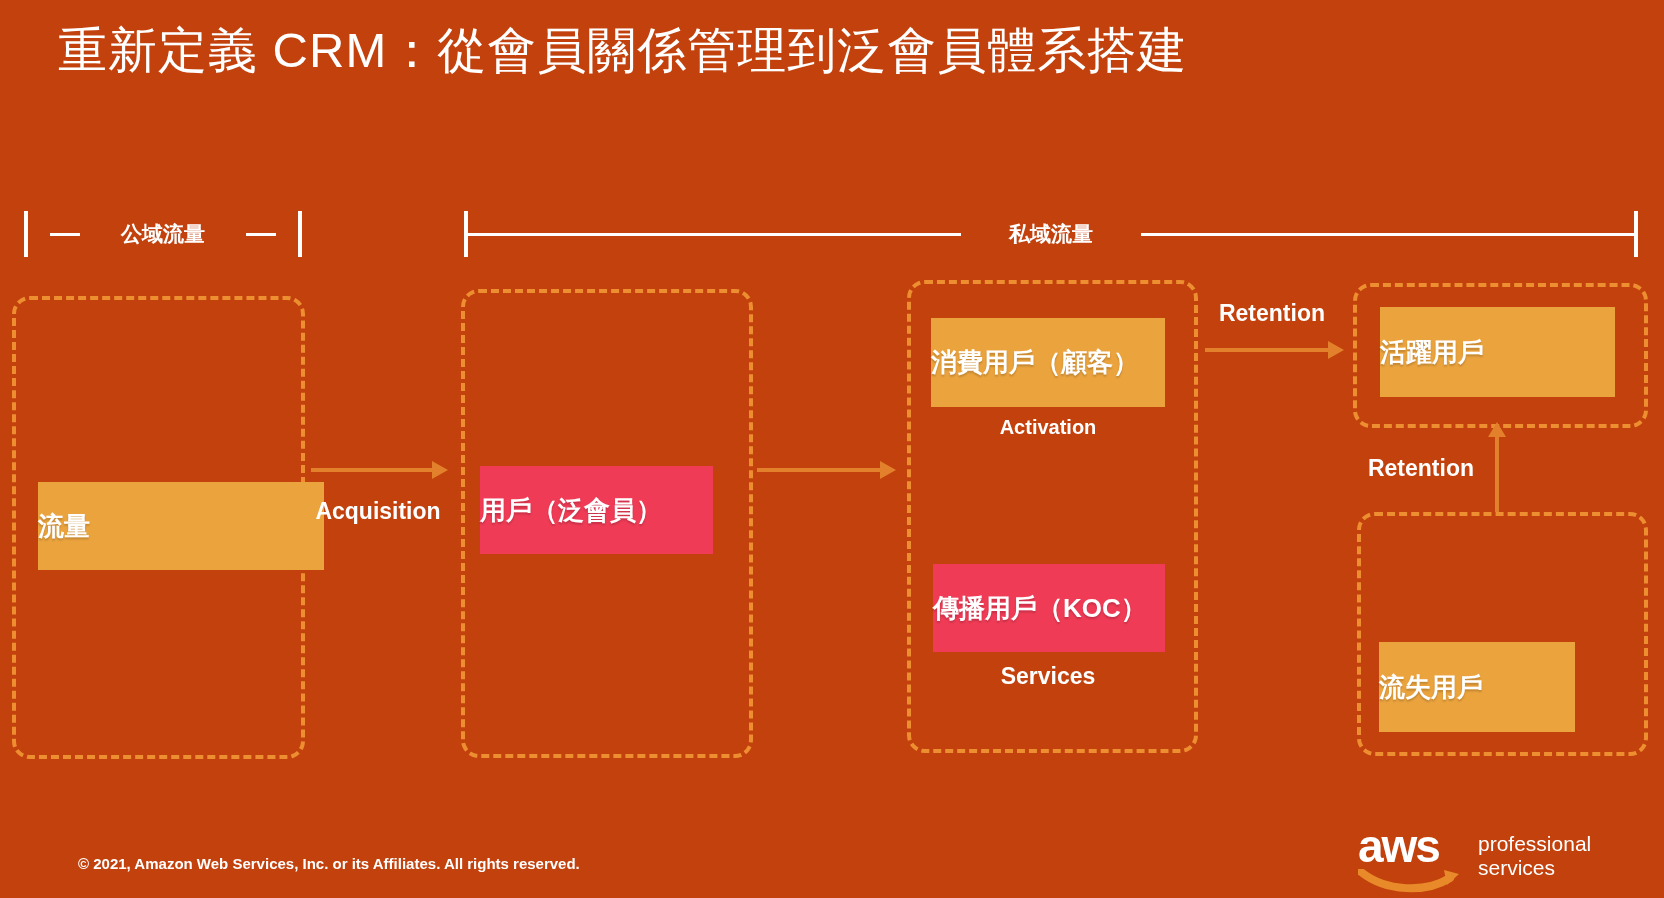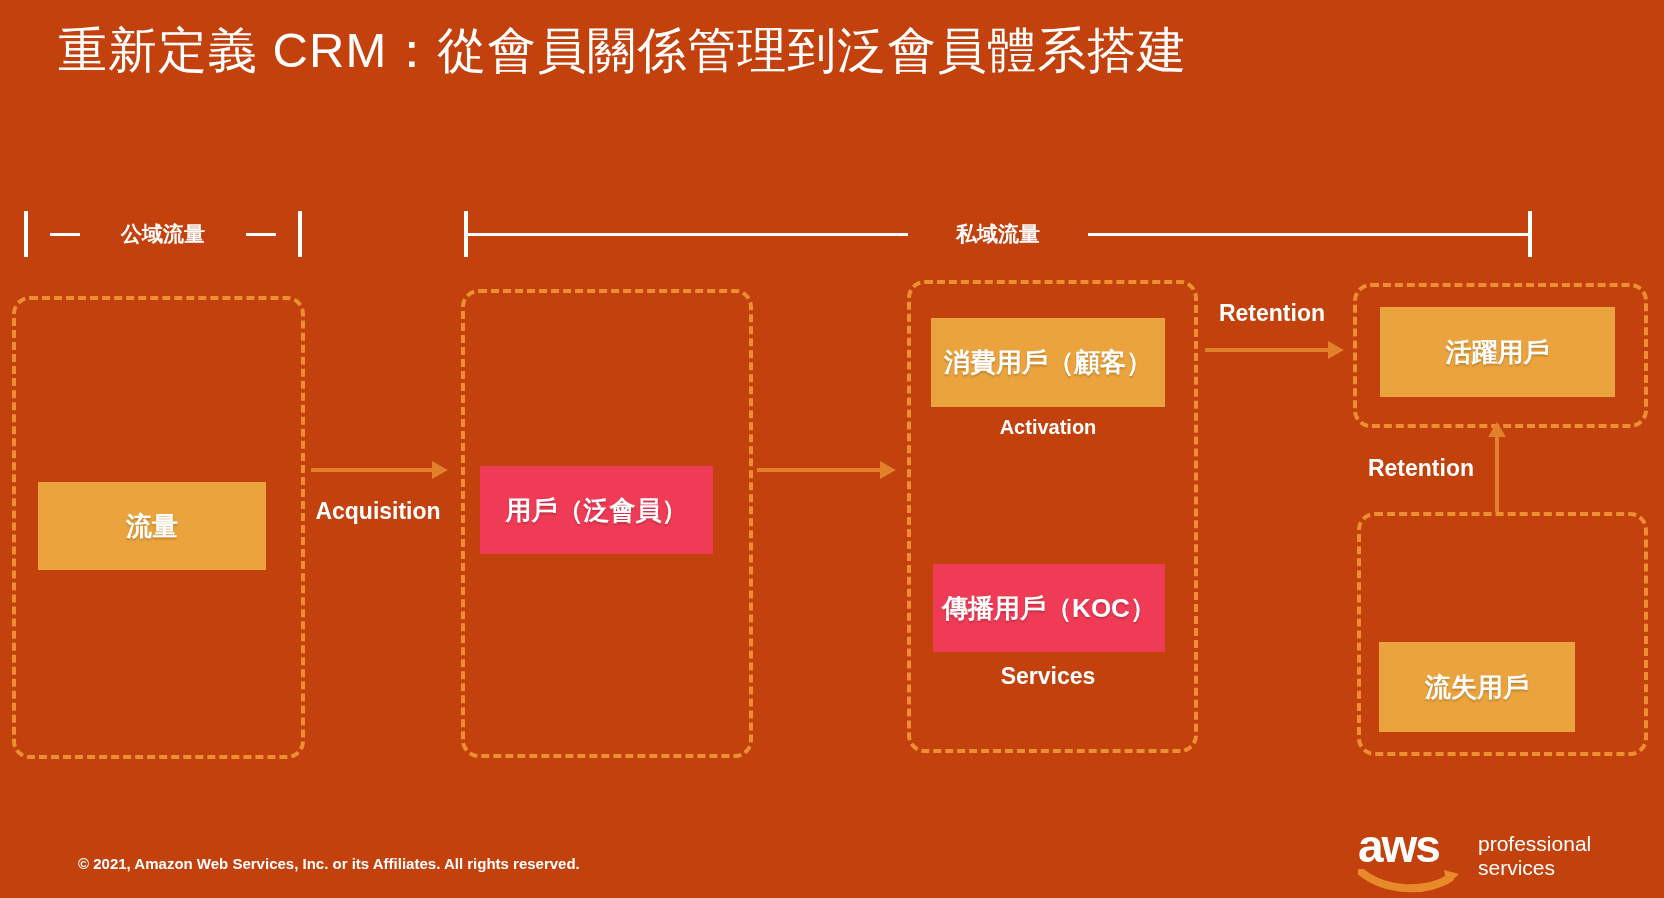--- a/index.html
+++ b/index.html
@@ -32,21 +32,21 @@
   
   .dgroup{
     position:absolute;
     border:4px dashed #ed8e31;
     border-radius:18px;
     background:transparent;
   }
   
   .node{
     position:absolute;
-    display:flex;align-items:center;justify-content:center;
+    display:flex;align-items:center;
     font-size:26px;font-weight:700;color:#ffffff;
     text-shadow:0 2px 2px rgba(0,0,0,0.18);
     white-space:nowrap;
   }
   .node.orange{background:#eba33d;}
   .node.red{background:#f03b56;}
   
   .stage{
     position:absolute;transform:translateX(-50%);
     font-size:22px;font-weight:700;color:#ffffff;white-space:nowrap;
@@ -95,35 +95,35 @@
   <div class="title">重新定義 CRM：從會員關係管理到泛會員體系搭建</div>
 
   <div class="bracket" style="left:24px;width:278px;gap:22px;">
     <div class="btick"></div>
     <div class="bline"></div>
     <div class="blabel pad-sm">公域流量</div>
     <div class="bline"></div>
     <div class="btick"></div>
   </div>
 
-  <div class="bracket" style="left:464px;width:1068px;">
+  <div class="bracket" style="left:464px;width:1174px;">
     <div class="btick"></div>
     <div class="bline"></div>
     <div class="blabel pad-lg">私域流量</div>
     <div class="bline"></div>
     <div class="btick"></div>
   </div>
 
   <div class="dgroup" style="left:12px;top:296px;width:285px;height:455px;"></div>
   <div class="dgroup" style="left:461px;top:289px;width:284px;height:461px;"></div>
   <div class="dgroup" style="left:907px;top:280px;width:283px;height:465px;"></div>
   <div class="dgroup" style="left:1353px;top:283px;width:287px;height:137px;"></div>
   <div class="dgroup" style="left:1357px;top:512px;width:283px;height:236px;"></div>
 
-  <div class="node orange" style="left:38px;top:482px;width:228px;height:88px;">
+  <div class="node orange" style="left:38px;top:482px;width:286px;height:88px;">
     <span>流量</span>
   </div>
   <div class="node red" style="left:480px;top:466px;width:233px;height:88px;">
     <span>用戶（泛會員）</span>
   </div>
   <div class="node orange" style="left:931px;top:318px;width:234px;height:89px;">
     <span>消費用戶（顧客）</span>
   </div>
   <div class="node red" style="left:933px;top:564px;width:232px;height:88px;">
     <span>傳播用戶（KOC）</span>

